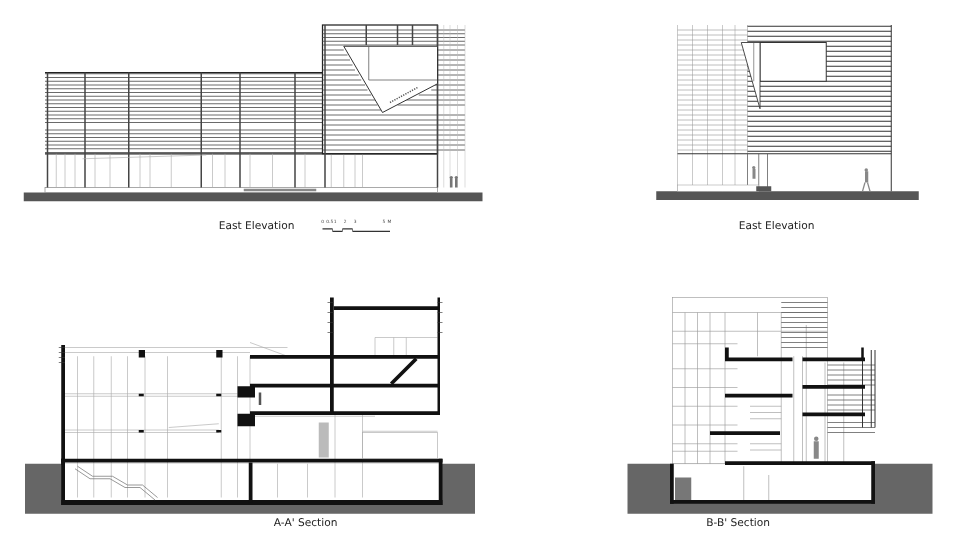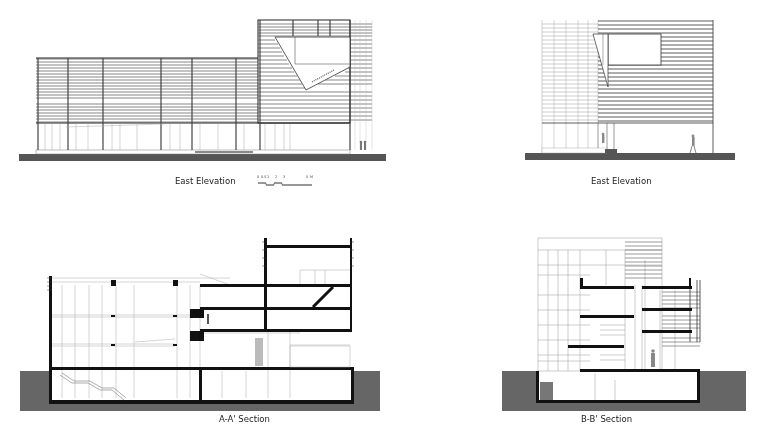--- a/index.html
+++ b/index.html
@@ -434,14 +434,14 @@
     <rect x="46" y="141" width="3" height="32" fill="#111"></rect>
     <rect x="207" y="139" width="3" height="34" fill="#111"></rect>
     <rect x="46" y="170" width="164" height="3" fill="#111"></rect>
     <rect x="50" y="152" width="13" height="18" fill="#777"></rect>
 
     <g fill="#888">
       <circle cx="163" cy="121" r="1.8"></circle>
       <rect x="161" y="123" width="4" height="14"></rect>
     </g>
   </svg>
-  <div class="caption" style="left:91px;top:184px;">B-B' Section</div>
+  <div class="caption" style="left:75px;top:184px;">B-B' Section</div>
 </div>
 
 </body></html>

